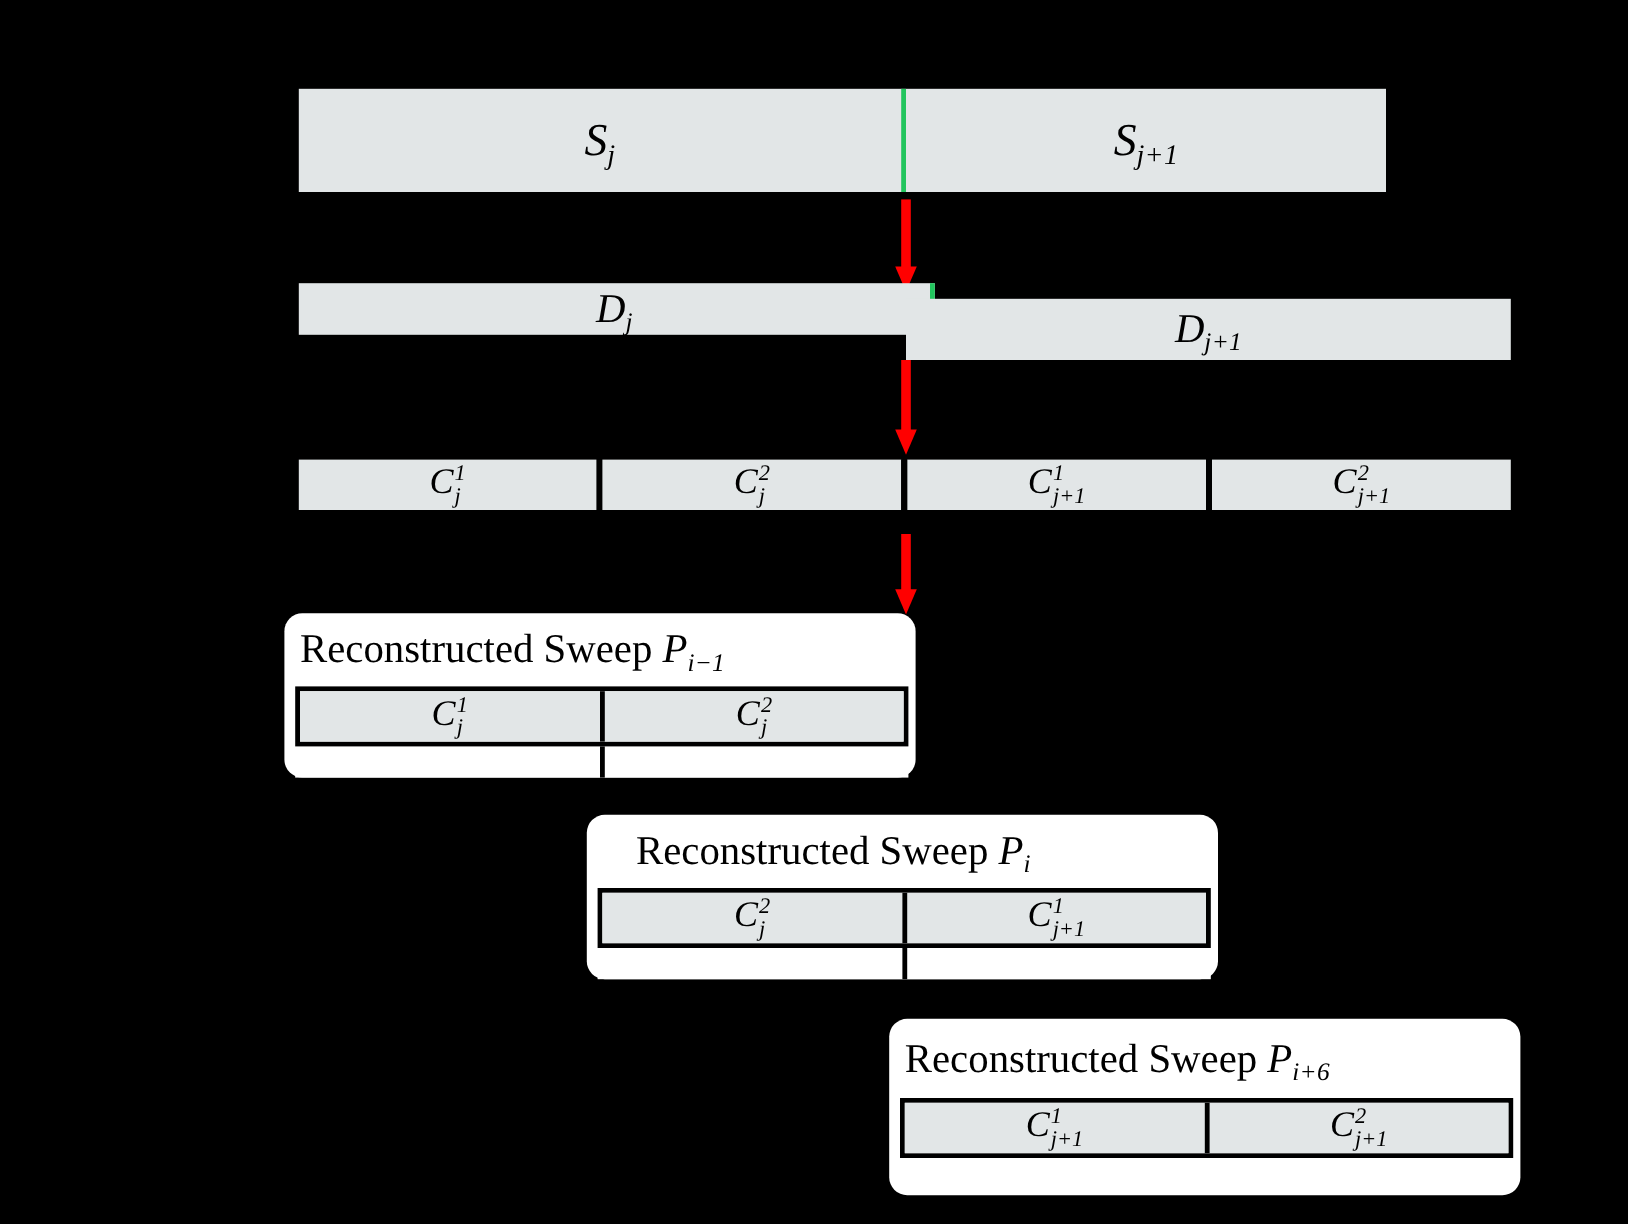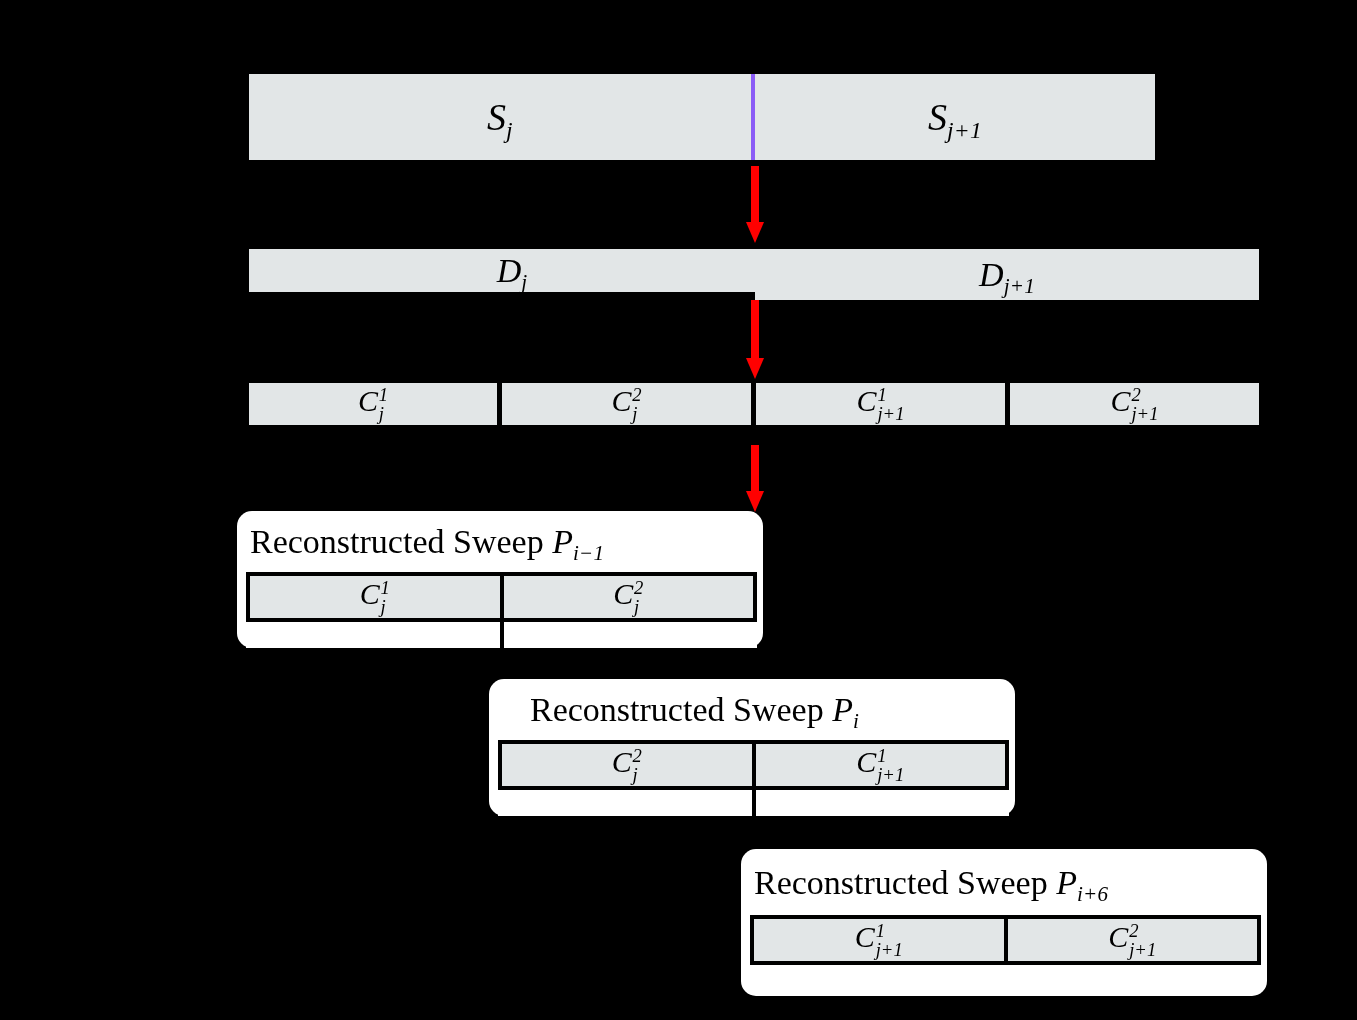--- a/index.html
+++ b/index.html
@@ -26,21 +26,21 @@
     position: absolute;
     background: #e2e6e7;
     box-sizing: border-box;
     display: flex;
     align-items: center;
     justify-content: center;
     color: #000000;
     white-space: nowrap;
   }
   .bar.seg-divider {
-    border-right: 4px solid #8b5cf6;
+    border-right: 4px solid #22c55e;
   }
 
   
   .math {
     font-family: "Liberation Serif", serif;
     font-style: italic;
     line-height: 1;
     display: inline-block;
     position: relative;
   }
@@ -145,21 +145,21 @@
     <span class="math stack">
       <span class="base">S</span><span class="sub">j+1</span>
     </span>
   </div>
 
   <svg class="arrow" style="left:744px; top:166px;" width="22" height="78" viewBox="0 0 22 78">
     <rect x="7" y="0" width="8" height="58" fill="#ff0000"></rect>
     <polygon points="2,56 20,56 11,77" fill="#ff0000"></polygon>
   </svg>
 
-  <div class="bar seg-divider d-row-label" style="left:249px; top:249px; width:530px; height:43px;text-align:right;">
+  <div class="bar seg-divider d-row-label" style="left:249px; top:236px; width:530px; height:43px;text-align:right;">
     <span class="math stack">
       <span class="base">D</span><span class="sub">j</span>
     </span>
   </div>
   <div class="bar d-row-label" style="left:755px; top:249px; width:504px; height:51px;">
     <span class="math stack">
       <span class="base">D</span><span class="sub">j+1</span>
     </span>
   </div>
 

